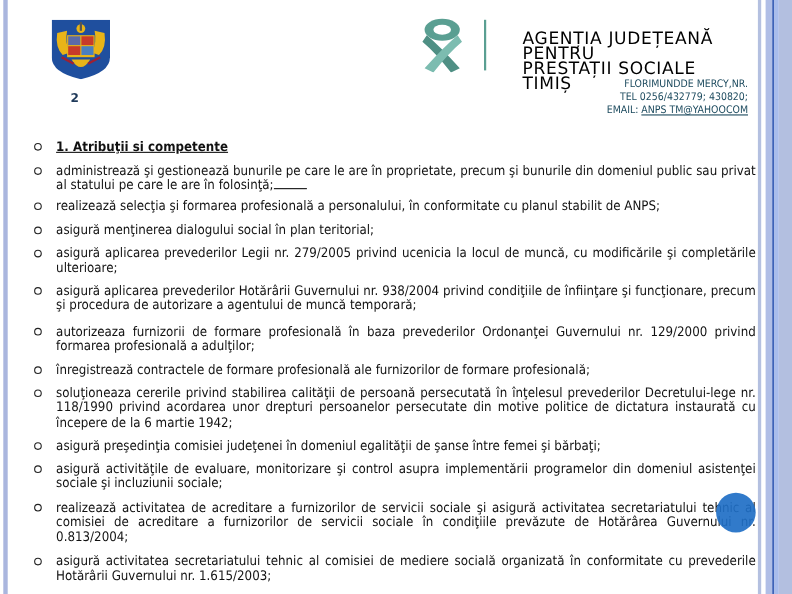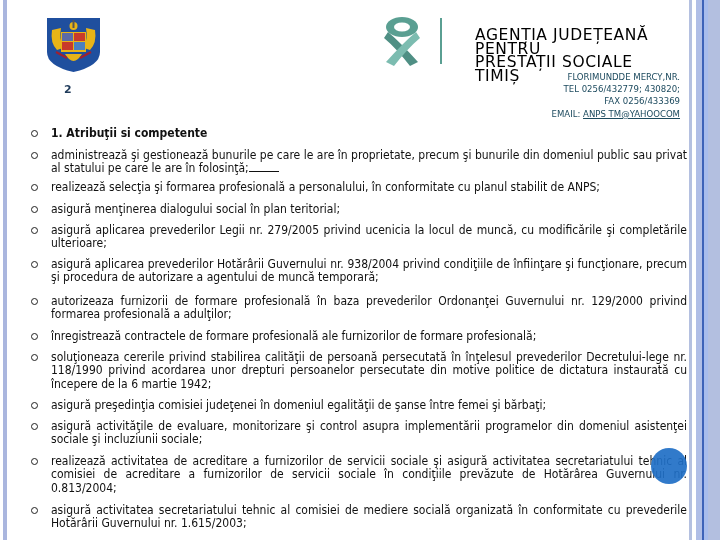--- a/index.html
+++ b/index.html
@@ -26,21 +26,21 @@
   .agency-name div { white-space:nowrap; }
 
   .contact { position:absolute; right:40px; top:71px; text-align:right; font-family:"DejaVu Sans Condensed","DejaVu Sans", sans-serif; font-size:9.5px; line-height:12.2px; color:#1c4a5e; font-weight:normal; }
   .contact .line { white-space:nowrap; }
   .contact a { color:#1c4a5e; text-decoration:underline; }
 
   ul.items { position:absolute; left:0; top:127px; margin:0; padding:0; list-style:none; width:720px; }
   ul.items li { position:absolute; left:0; width:720px; }
   .bullet { position:absolute; left:31px; top:3px; width:5px; height:5px; border:1.3px solid #222; border-radius:50%; }
   .txt { position:absolute; left:51px; width:636px; font-size:12px; line-height:13.4px; text-align:justify; text-align-last:left; color:#111; }
-  .txt.heading { font-weight:bold; font-size:12px; }
+  .txt.heading { font-weight:bold; text-decoration:underline; font-size:12px; }
   .u { }
   .blank { display:inline-block; width:30px; border-bottom:1px solid #111; height:9px; vertical-align:baseline; }
 
   .cursor-dot { position:absolute; left:651px; top:448px; width:36px; height:36px; border-radius:50%; background:#1f6fc6; opacity:0.92; }
 </style>
 </head>
 <body>
 
 <div class="left-bar"></div>
 <div class="right-frame">
@@ -78,21 +78,20 @@
 <div class="agency-name">
   <div>AGENȚIA JUDEȚEANĂ</div>
   <div>PENTRU</div>
   <div>PRESTAȚII SOCIALE</div>
   <div>TIMIȘ</div>
 </div>
 
 <div class="contact">
   <div class="line">FLORIMUNDDE MERCY,NR.</div>
   <div class="line">TEL 0256/432779; 430820;</div>
-  <div class="line">FAX 0256/433369</div>
   <div class="line"><span>EMAIL: </span><a>ANPS TM@YAHOOCOM</a></div>
 </div>
 
 <ul class="items" id="items">
     <li style="top: 0px;">
       <span class="bullet"></span>
       <div class="txt heading"><span>1. Atribuţii si competente</span></div>
     </li>
     <li style="top: 22px;">
       <span class="bullet"></span>

